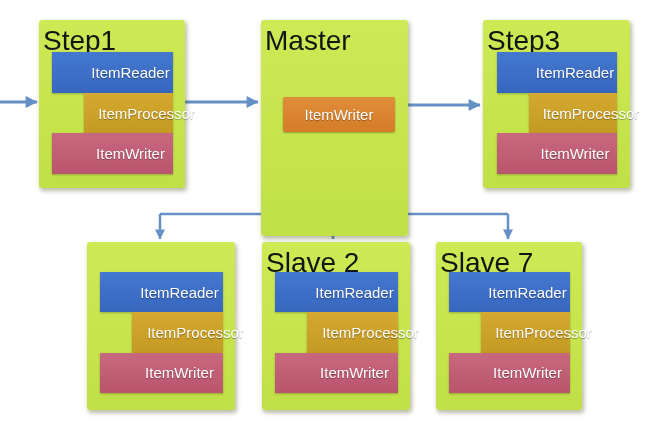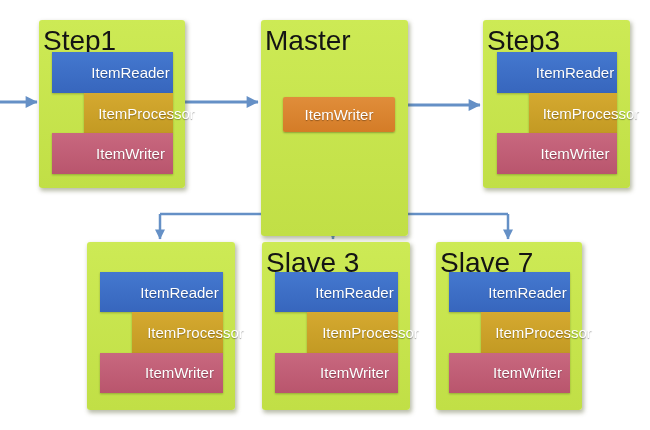--- a/index.html
+++ b/index.html
@@ -92,21 +92,21 @@
 
   <div class="node" style="left:87px;top:242px;width:148px;height:168px">
     <div class="stack bottom-row">
       <div class="comp reader">ItemReader</div>
       <div class="comp processor">ItemProcessor</div>
       <div class="comp writer">ItemWriter</div>
     </div>
   </div>
 
   <div class="node" style="left:262px;top:242px;width:148px;height:168px">
-    <div class="node-title">Slave 3</div>
+    <div class="node-title">Slave 2</div>
     <div class="stack bottom-row">
       <div class="comp reader">ItemReader</div>
       <div class="comp processor">ItemProcessor</div>
       <div class="comp writer">ItemWriter</div>
     </div>
   </div>
 
   <div class="node" style="left:436px;top:242px;width:146px;height:168px">
     <div class="node-title">Slave 7</div>
     <div class="stack bottom-row">

